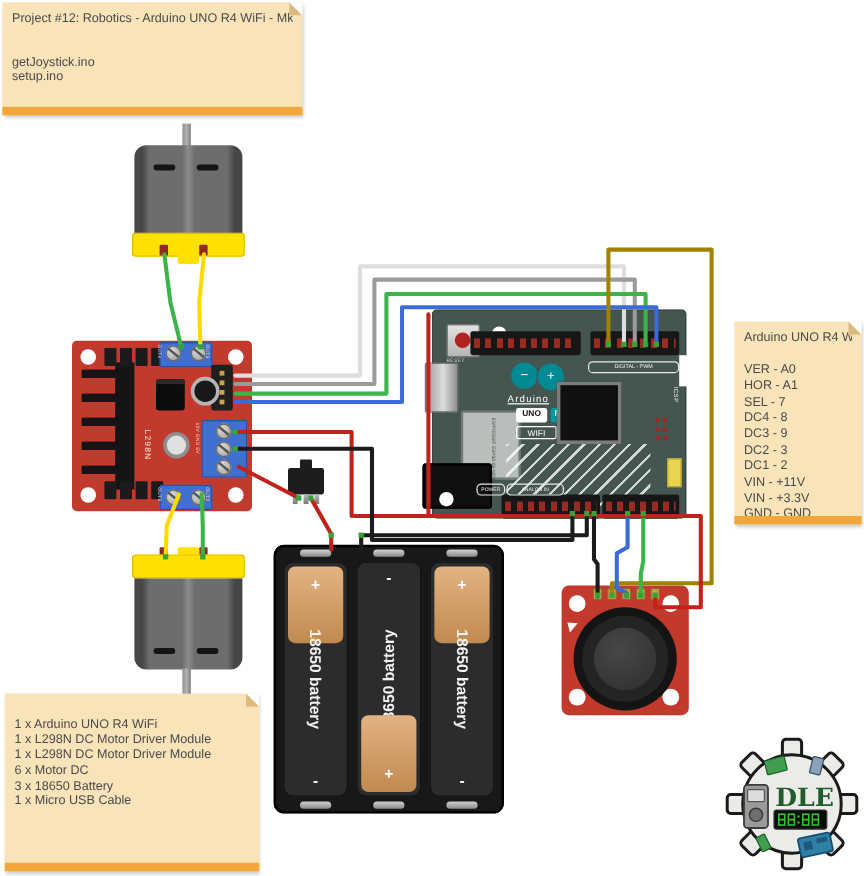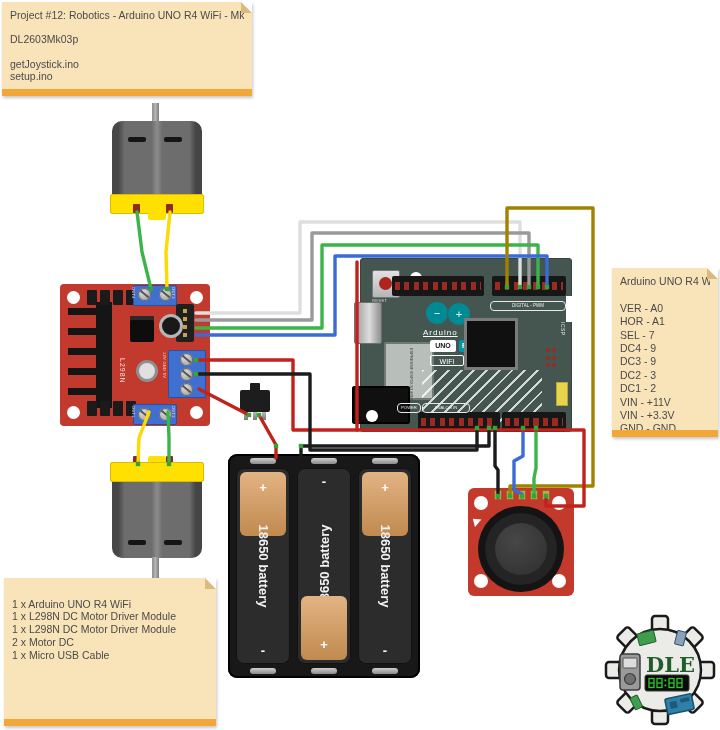--- a/index.html
+++ b/index.html
@@ -256,45 +256,45 @@
     <div class="pad" style="left:74px;top:2px;"></div>
     <div class="abs" style="left:4px;top:28px;width:0;height:0;border-top:5px solid transparent;border-bottom:5px solid transparent;border-right:7px solid #fff;transform:rotate(40deg);"></div>
     <div class="abs" style="left:10px;top:18px;width:86px;height:86px;border-radius:50%;background:#141414;"></div>
     <div class="abs" style="left:17px;top:25px;width:72px;height:72px;border-radius:50%;background:#242424;"></div>
     <div class="abs" style="left:27px;top:35px;width:52px;height:52px;border-radius:50%;background:radial-gradient(circle at 40% 35%,#474747,#2e2e2e);"></div>
   </div>
 
   <div id="note-project" class="note">
       <div class="line">Project #12: Robotics - Arduino UNO R4 WiFi - Mk36</div>
       <div class="line">&nbsp;</div>
-      <div class="line">DL2603Mk03p</div>
       <div class="line">&nbsp;</div>
       <div class="line">getJoystick.ino</div>
       <div class="line">setup.ino</div>
     </div>
   <div id="note-pinout" class="note">
       <div class="line">Arduino UNO R4 WiFi</div>
       <div class="line">&nbsp;</div>
       <div class="line">VER - A0</div>
       <div class="line">HOR - A1</div>
       <div class="line">SEL - 7</div>
-      <div class="line">DC4 - 9</div>
+      <div class="line">DC4 - 8</div>
       <div class="line">DC3 - 9</div>
       <div class="line">DC2 - 3</div>
       <div class="line">DC1 - 2</div>
       <div class="line">VIN - +11V</div>
       <div class="line">VIN - +3.3V</div>
       <div class="line">GND - GND</div>
     </div>
   <div id="note-parts" class="note">
       <div class="line">&nbsp;</div>
       <div class="line">1 x Arduino UNO R4 WiFi</div>
       <div class="line">1 x L298N DC Motor Driver Module</div>
       <div class="line">1 x L298N DC Motor Driver Module</div>
-      <div class="line">2 x Motor DC</div>
+      <div class="line">6 x Motor DC</div>
+      <div class="line">3 x 18650 Battery</div>
       <div class="line">1 x Micro USB Cable</div>
     </div>
 
   <svg id="wire-layer" width="720" height="730">
       <polyline points="137,212 142,252 151,289" fill="none" stroke="#3bb54a" stroke-width="3.4" stroke-linejoin="round" stroke-linecap="round"></polyline>
       <polyline points="170,212 166,252 167,289" fill="none" stroke="#ffd900" stroke-width="3.4" stroke-linejoin="round" stroke-linecap="round"></polyline>
       <polyline points="149,412 139,438 138,464" fill="none" stroke="#ffd900" stroke-width="3.4" stroke-linejoin="round" stroke-linecap="round"></polyline>
       <polyline points="168,412 169,438 169,464" fill="none" stroke="#3bb54a" stroke-width="3.4" stroke-linejoin="round" stroke-linecap="round"></polyline>
       <polyline points="196,313 300,313 300,222 520,222 520,286" fill="none" stroke="#dedede" stroke-width="3.4" stroke-linejoin="round" stroke-linecap="round"></polyline>
       <polyline points="196,320 312,320 312,233 529,233 529,286" fill="none" stroke="#9a9a9a" stroke-width="3.4" stroke-linejoin="round" stroke-linecap="round"></polyline>

